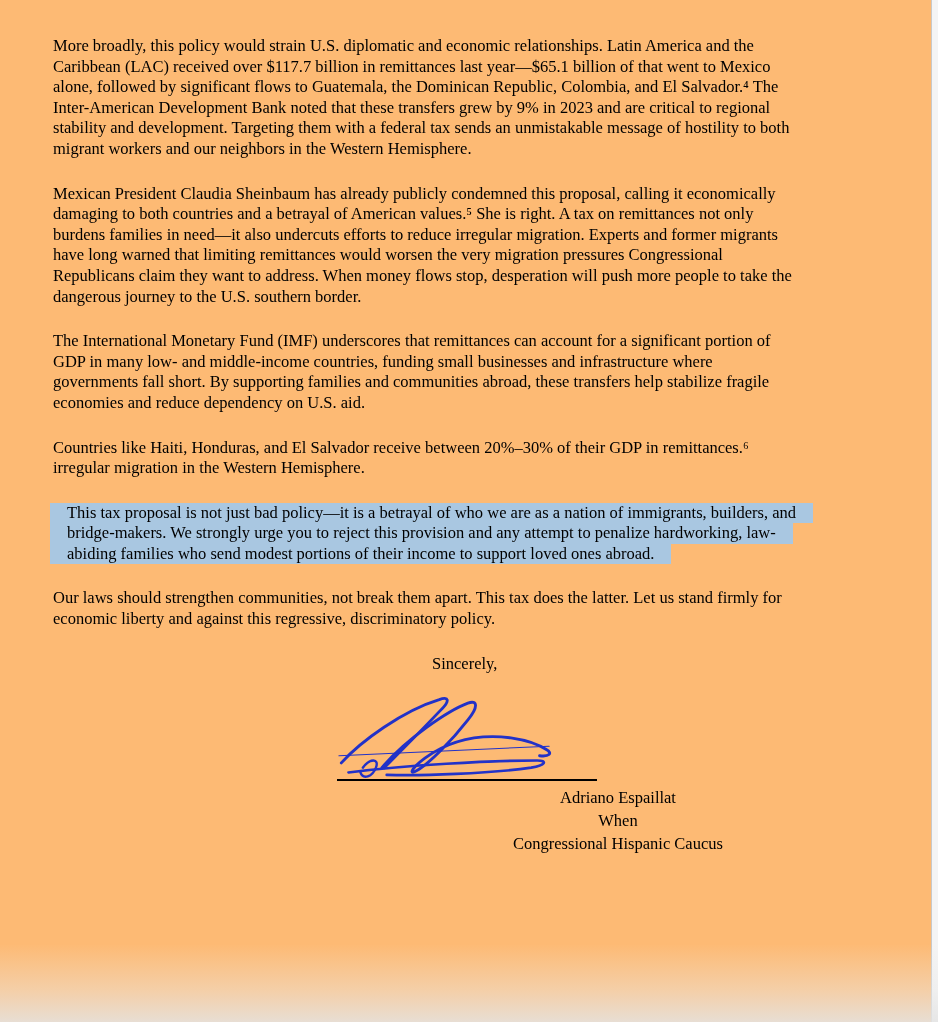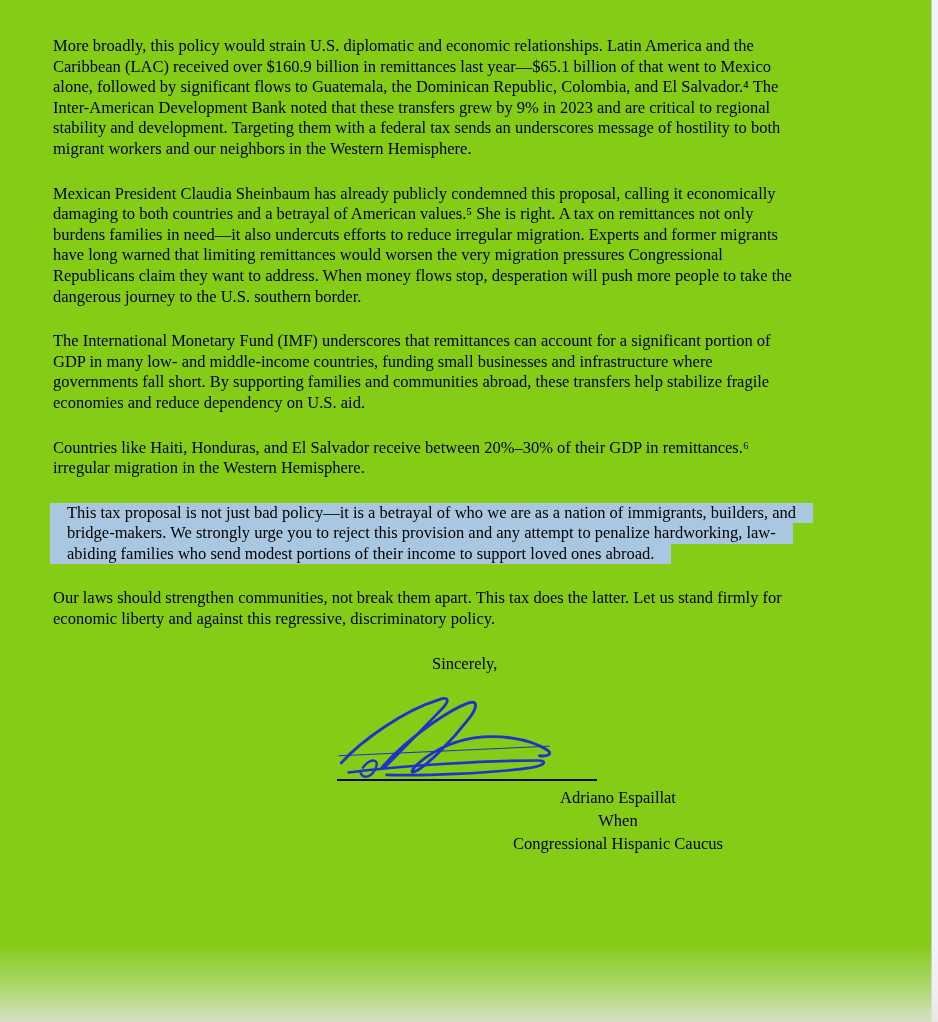--- a/index.html
+++ b/index.html
@@ -9,21 +9,21 @@
     height: 1022px;
     background: #ffffff;
     overflow: hidden;
     font-family: "Liberation Serif", "DejaVu Serif", serif;
     color: #000000;
   }
   .page {
     position: relative;
     width: 938px;
     height: 1022px;
-    background: #84cc16;
+    background: #fdba74;
   }
   .content {
     position: absolute;
     left: 53px;
     top: 36px;
     width: 846px;
     font-size: 16.5px;
     line-height: 20.6px;
   }
   .para { margin: 0 0 24px 0; }
@@ -65,24 +65,24 @@
   }
 </style>
 </head>
 <body>
 
 <div class="page">
   <div class="content">
 
     <p class="para">
       <span class="line">More broadly, this policy would strain U.S. diplomatic and economic relationships. Latin America and the</span>
-      <span class="line">Caribbean (LAC) received over $160.9 billion in remittances last year—$65.1 billion of that went to Mexico</span>
+      <span class="line">Caribbean (LAC) received over $117.7 billion in remittances last year—$65.1 billion of that went to Mexico</span>
       <span class="line">alone, followed by significant flows to Guatemala, the Dominican Republic, Colombia, and El Salvador.⁴ The</span>
       <span class="line">Inter-American Development Bank noted that these transfers grew by 9% in 2023 and are critical to regional</span>
-      <span class="line">stability and development. Targeting them with a federal tax sends an underscores message of hostility to both</span>
+      <span class="line">stability and development. Targeting them with a federal tax sends an unmistakable message of hostility to both</span>
       <span class="line">migrant workers and our neighbors in the Western Hemisphere.</span>
     </p>
 
     <p class="para">
       <span class="line">Mexican President Claudia Sheinbaum has already publicly condemned this proposal, calling it economically</span>
       <span class="line">damaging to both countries and a betrayal of American values.⁵ She is right. A tax on remittances not only</span>
       <span class="line">burdens families in need—it also undercuts efforts to reduce irregular migration. Experts and former migrants</span>
       <span class="line">have long warned that limiting remittances would worsen the very migration pressures Congressional</span>
       <span class="line">Republicans claim they want to address. When money flows stop, desperation will push more people to take the</span>
       <span class="line">dangerous journey to the U.S. southern border.</span>

